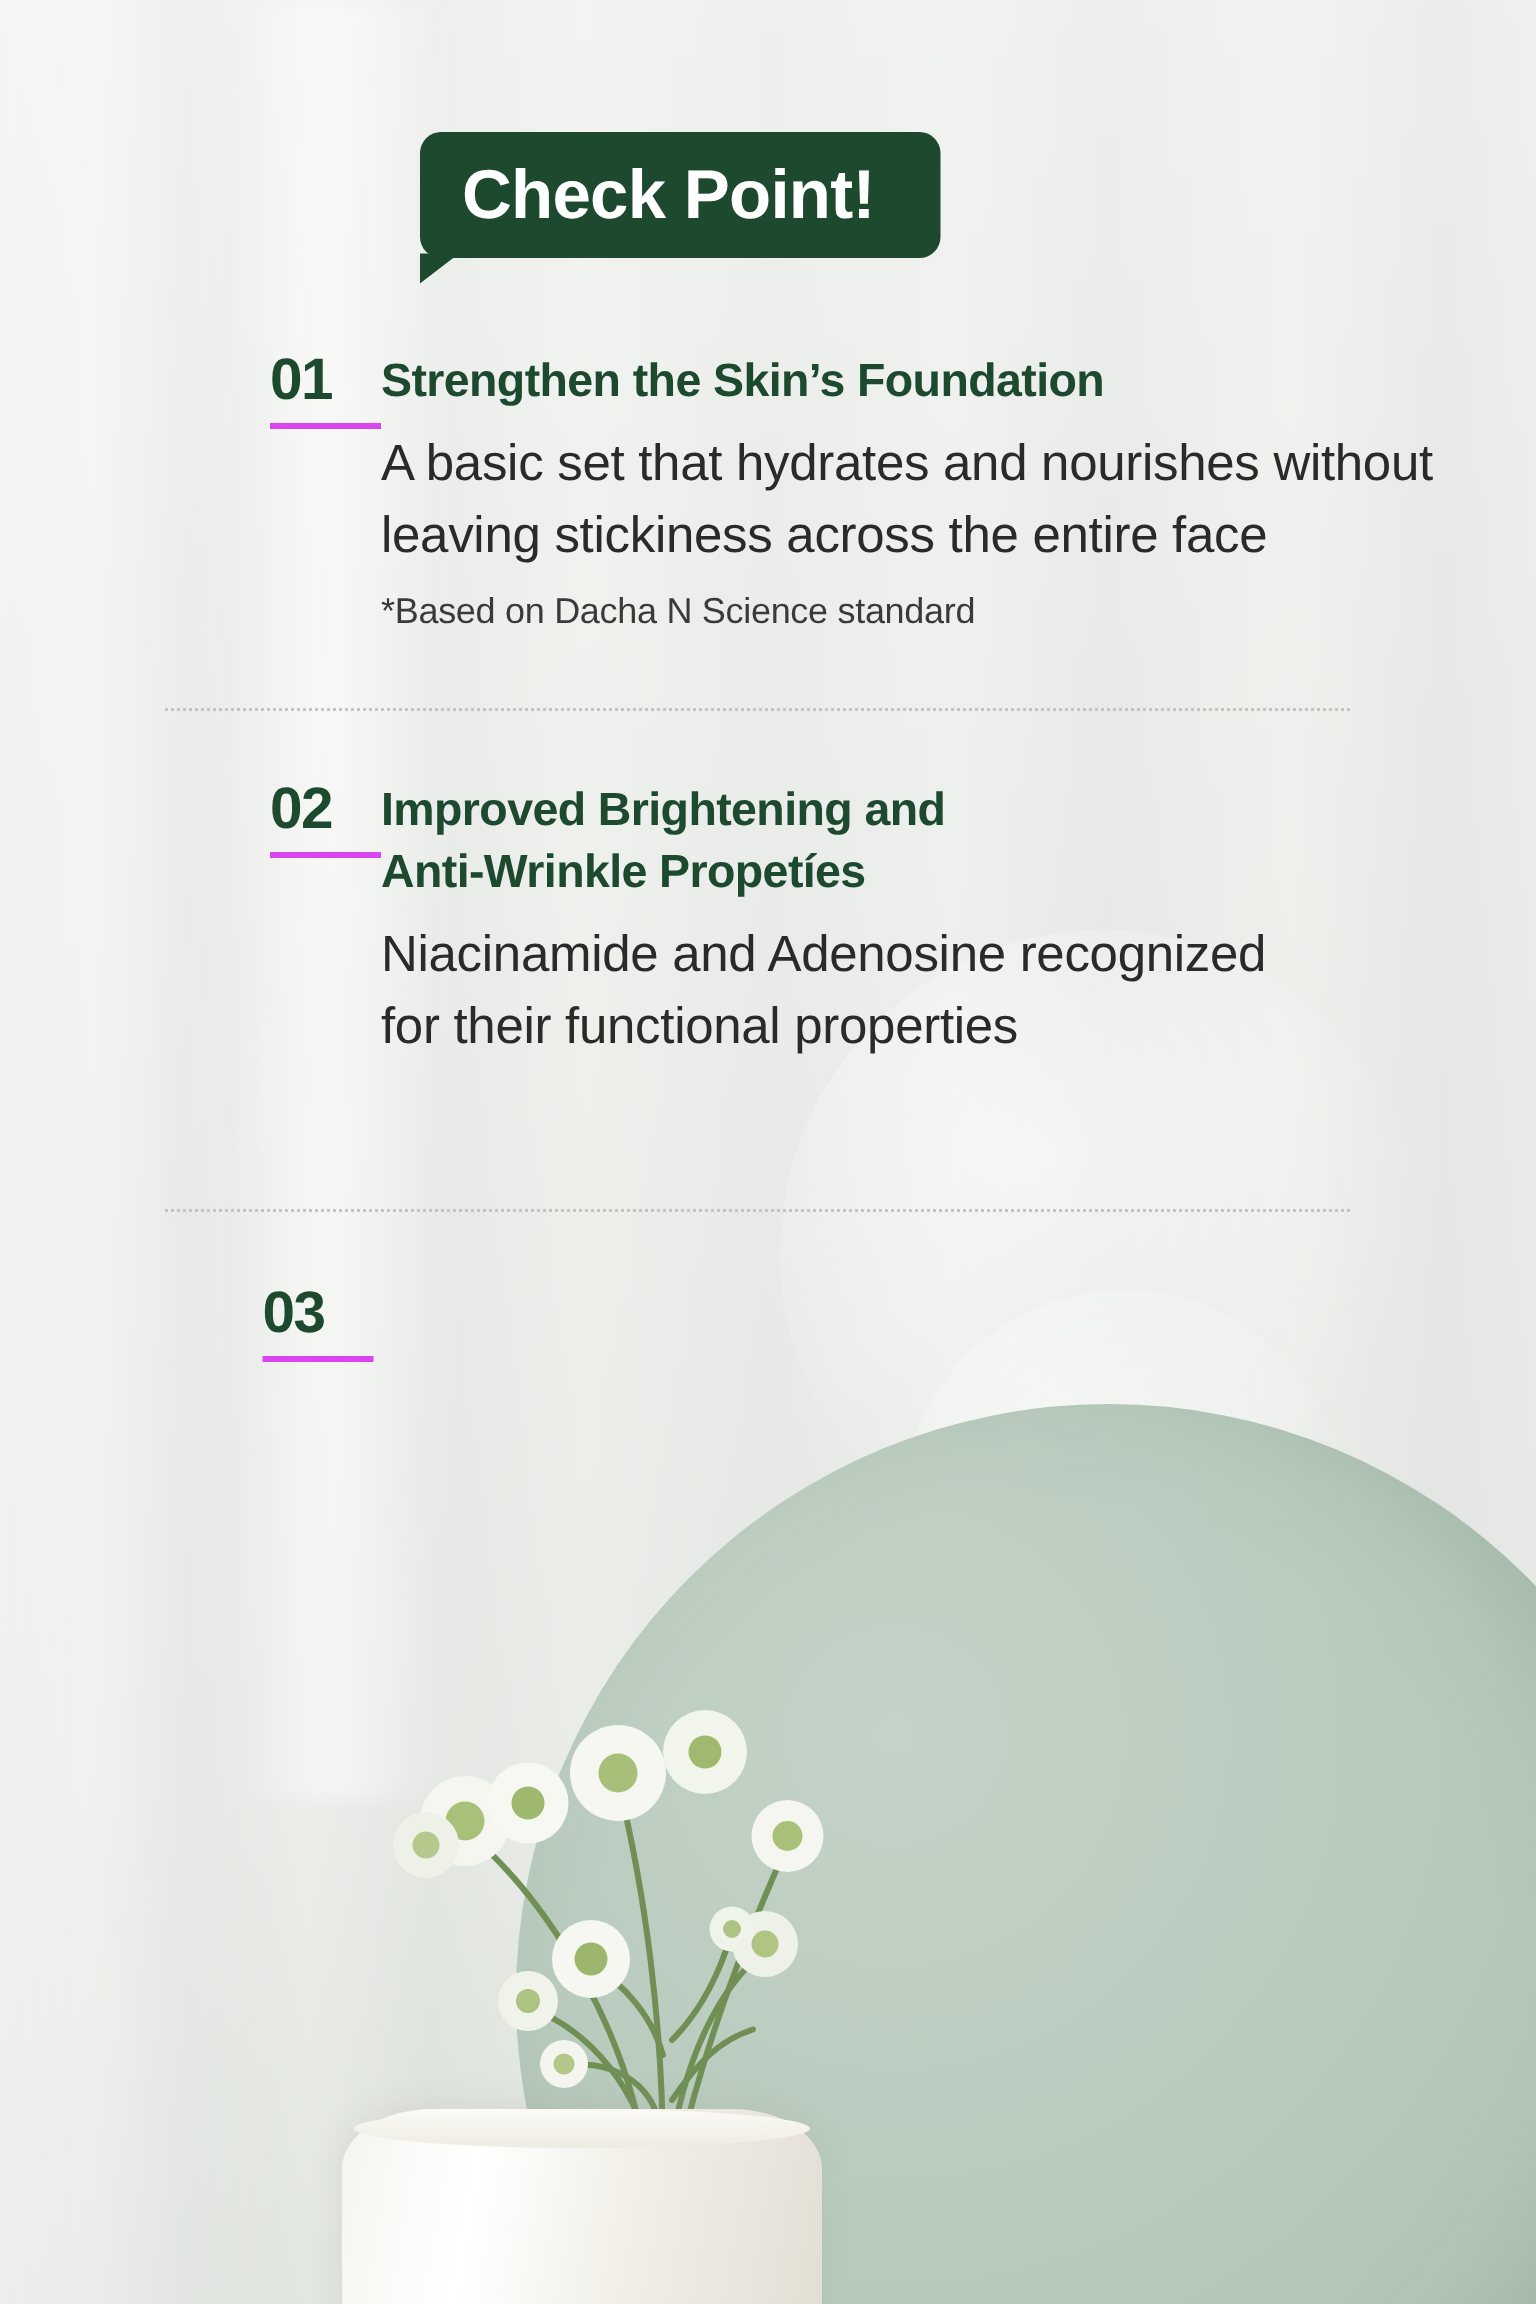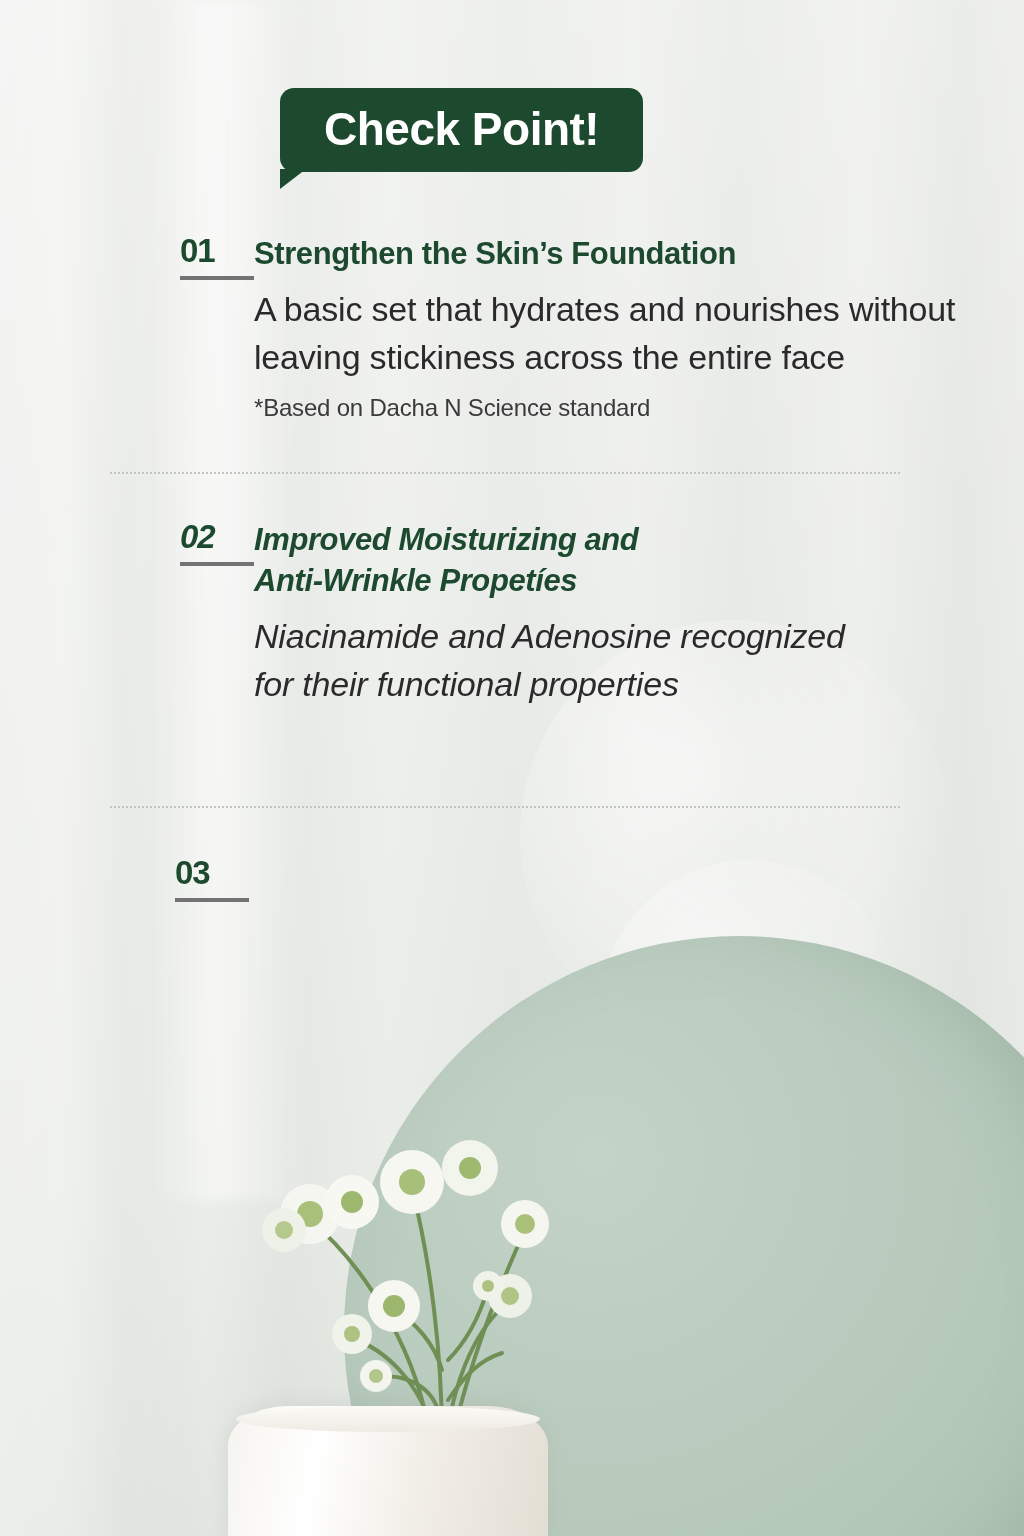--- a/index.html
+++ b/index.html
@@ -112,21 +112,21 @@
   .badge-wrap {
     position: absolute;
     left: 280px;
     top: 88px;
   }
   .badge {
     position: relative;
     background: #1d4a2f;
     color: #ffffff;
     border-radius: 14px;
-    padding: 18px 44px 20px 44px;
+    padding: 18px 44px 20px 28px;
     font-size: 46px;
     font-weight: bold;
     letter-spacing: -0.5px;
     line-height: 1;
     display: inline-block;
     text-align: right;
   }
   .badge-tail {
     position: absolute;
     left: 0px;
@@ -137,25 +137,25 @@
   }
 
   
   .item {
     position: absolute;
     display: flex;
     align-items: flex-start;
   }
   .num {
     color: #1d4a2f;
-    font-size: 33px;
+    font-size: 39px;
     font-weight: bold;
     line-height: 1;
     padding-bottom: 9px;
-    border-bottom: 4px solid #737373;
+    border-bottom: 4px solid #d946ef;
     width: 74px;
     text-align: left;
     letter-spacing: -1px;
   }
   .body {
   }
   .title {
     color: #1d4a2f;
     font-size: 31px;
     font-weight: bold;
@@ -183,21 +183,21 @@
   .divider {
     position: absolute;
     left: 110px;
     width: 790px;
     border-top: 2px dotted #c2c6c0;
     height: 0;
   }
 
   
   #item-1 { left: 180px; top: 234px; }
-  #item-2 { left: 180px; top: 520px; font-style: italic; }
+  #item-2 { left: 180px; top: 520px; }
   #item-3 { left: 175px; top: 856px; }
   #divider-1 { top: 472px; }
   #divider-2 { top: 806px; }
 </style>
 </head>
 <body>
 
 <div class="bg-base"></div>
 <div class="bg-vert-soft"></div>
 <div class="bg-curtain"></div>
@@ -269,21 +269,21 @@
 leaving stickiness across the entire face</p>
       <p class="note">*Based on Dacha N Science standard</p>
     </div>
   </div>
 
   <div class="divider" id="divider-1"></div>
 
   <div class="item" id="item-2">
     <div class="num">02</div>
     <div class="body">
-      <p class="title">Improved Moisturizing and
+      <p class="title">Improved Brightening and
 Anti-Wrinkle Propetíes</p>
       <p class="desc">Niacinamide and Adenosine recognized
 for their functional properties</p>
     </div>
   </div>
 
   <div class="divider" id="divider-2"></div>
 
   <div class="item" id="item-3">
     <div class="num">03</div>

